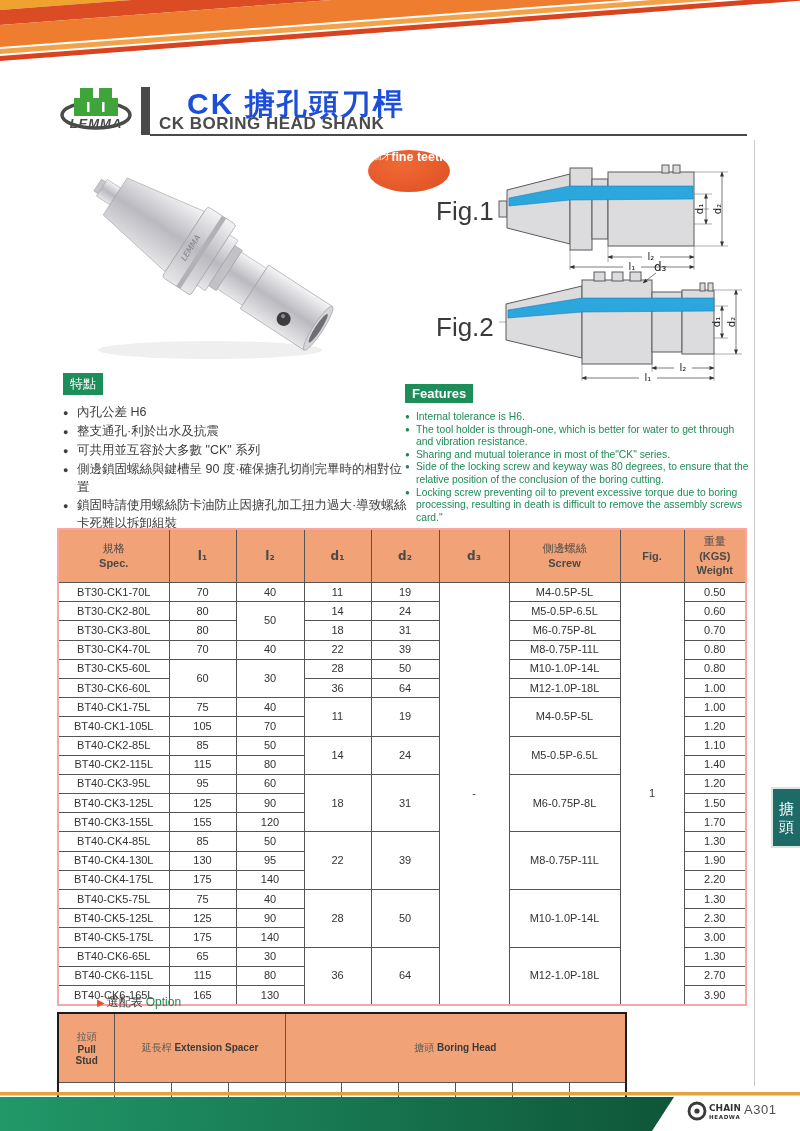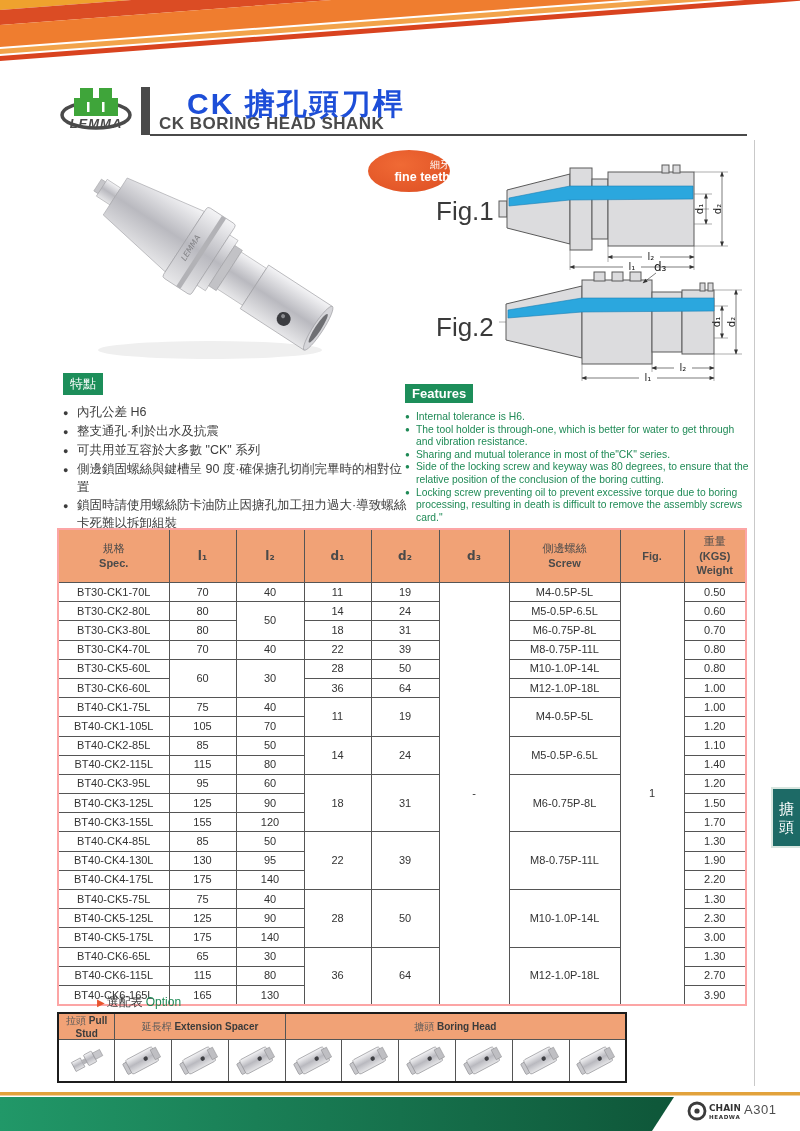--- a/index.html
+++ b/index.html
@@ -13,21 +13,21 @@
   .logo-text{left:54px;top:116px;width:84px;text-align:center;font-style:italic;
              font-weight:bold;font-size:13px;letter-spacing:1px;color:#4a4a4a;}
   .title-bar{left:141px;top:87px;width:9px;height:48px;background:#4a4a4a;}
   .title-zh{left:159px;top:84px;font-size:30px;font-weight:bold;color:#1d4ed8;letter-spacing:2px;margin-left:28px;}
   .title-en{left:159px;top:114px;font-size:17px;font-weight:bold;color:#4b4b4b;letter-spacing:0.5px;}
   .title-rule{left:150px;top:134px;width:597px;height:2px;background:#4a4a4a;}
 
   
   .badge{left:368px;top:150px;width:82px;height:42px;border-radius:50%;
          background:radial-gradient(ellipse at 40% 35%,#F06A35,#DD4E22);
-         color:#fff;text-align:right;display:flex;flex-direction:column;justify-content:center;}
+         color:#fff;text-align:center;display:flex;flex-direction:row;justify-content:center;}
   .badge .b-zh{font-size:10px;line-height:11px;}
   .badge .b-en{font-size:12.5px;font-weight:bold;line-height:14px;}
 
   .fig-label{font-size:26px;color:#3a3a3a;}
   .part{fill:#DCDCDE;stroke:#5a5a5a;stroke-width:1;}
   .cl{stroke:#999;stroke-width:0.8;stroke-dasharray:7 3 1.5 3;fill:none;}
   .dim{stroke:#444;stroke-width:0.7;}
   .ext{stroke:#777;stroke-width:0.6;}
   .dimt{font-size:10px;fill:#222;}
 
@@ -59,21 +59,21 @@
   td.c-screw{text-align:left;padding-left:13px;}
 
   
   .opt-title{left:57px;top:994px;font-size:12px;margin-left:40px;}
   .opt-title .arr{color:#E8542E;font-size:10px;margin-right:2px;}
   .opt-title .t-zh{color:#3c3c3c;}
   .opt-title .t-en{color:#1F8A56;margin-left:3px;}
   .opt-wrap{left:57px;top:1012px;}
   table.opt{border-collapse:collapse;table-layout:fixed;width:570px;
             border:2px solid #1c1c1c;font-size:10px;color:#333;}
-  table.opt th,table.opt td{border:1px solid #555;padding:0;text-align:center;}
+  table.opt th,table.opt td{border:1px solid #555;padding:16px;text-align:center;}
   table.opt th{background:#F1A276;height:17px;}
   .og-zh{font-weight:normal;color:#5a5a5a;}
   .og-en{font-weight:bold;color:#3b3b3b;}
   td.c-img{height:41px;background:#fff;}
   td.c-model{height:17px;background:#DEEEE3;font-size:10.5px;}
 
   
   .edge-line{left:754px;top:140px;width:1px;height:946px;background:#c9c9c9;}
   .side-tab{left:771px;top:787px;width:29px;height:61px;background:#1D6A66;
             border:2px solid #D9E6E0;border-right:none;box-sizing:border-box;

